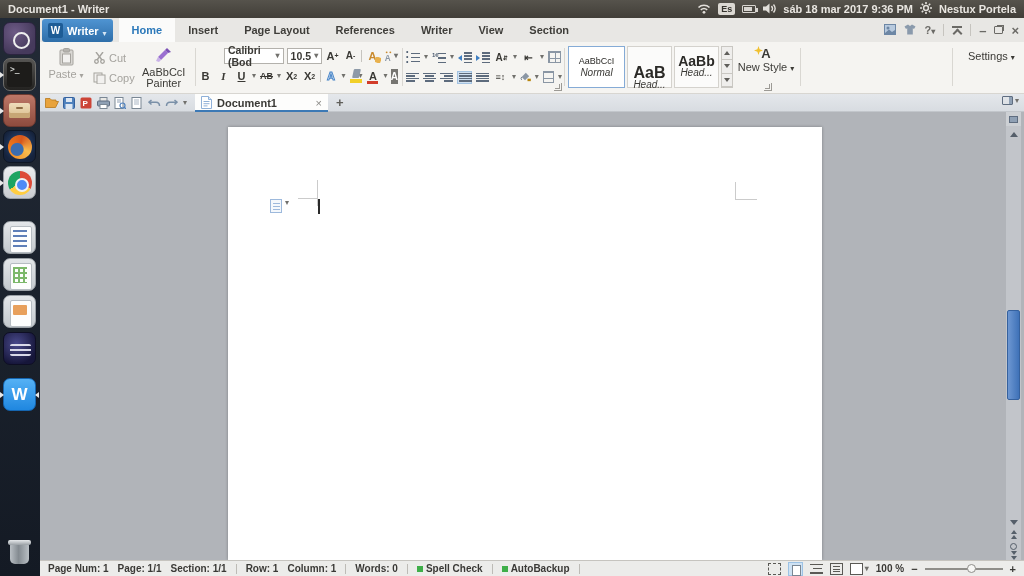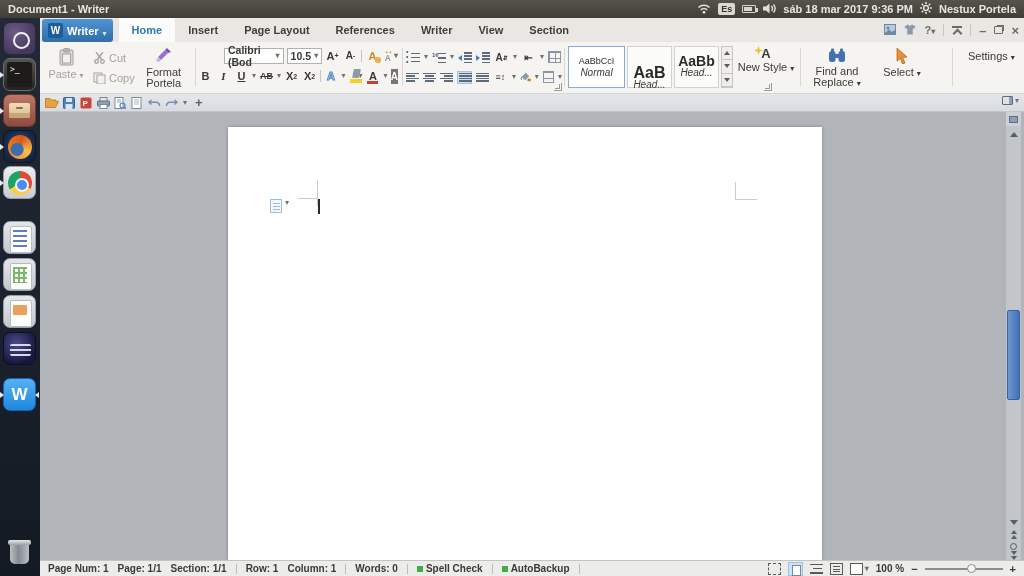--- a/index.html
+++ b/index.html
@@ -359,21 +359,21 @@
           </svg>
           <span>Copy</span>
         </div>
       </div>
       <div class="bigbtn" style="width:46px">
         <svg width="18" height="16" viewBox="0 0 18 16">
           <polygon points="3,9 10,2 13,5 6,12" fill="#9a6fd0"></polygon>
           <polygon points="10,2 12,0 16,4 13,5" fill="#7b50b5"></polygon>
           <polygon points="3,9 6,12 4,14 1,13" fill="#c9b2e8"></polygon>
         </svg>
-        <span class="blabel" style="width:46px">Format Portela</span>
+        <span class="blabel" style="width:46px">AaBbCcI Painter</span>
       </div>
     </div>
     <div class="rdiv" style="left:155px"></div>
 
     <div class="rgroup" style="left:158px; width:200px;">
       <div class="smallrow" style="margin-top:3px; height:17px;margin-left:26px;">
         <div class="combo" style="width:68px">
           <span>Calibri (Bod</span>
             <span class="caret-g">▾</span>
         </div>
@@ -521,38 +521,20 @@
           <svg width="9" height="9" viewBox="0 0 9 9" style="position:absolute; left:-7px; top:-2px;">
               <polygon points="4.5,0 5.6,3.2 9,4.5 5.6,5.8 4.5,9 3.4,5.8 0,4.5 3.4,3.2" fill="#f0c030"></polygon>
             </svg>
         </span>
         <span class="blabel"><span>New Style</span> <span class="caret"></span></span>
       </div>
       <span class="launcher" style="left:196px; bottom:1px;"></span>
     </div>
     <div class="rdiv" style="left:760px"></div>
 
-    <div class="rgroup" style="left:766px; width:140px; display:flex; gap:10px;">
-      <div class="bigbtn" style="width:62px">
-        <svg width="18" height="15" viewBox="0 0 18 15">
-          <rect x="1" y="3" width="6.5" height="11" rx="2.5" fill="#4472b0"></rect>
-          <rect x="10.5" y="3" width="6.5" height="11" rx="2.5" fill="#4472b0"></rect>
-          <rect x="7" y="6" width="4" height="4" fill="#4472b0"></rect>
-          <rect x="3" y="0.5" width="3" height="4" rx="1" fill="#4472b0"></rect>
-          <rect x="12" y="0.5" width="3" height="4" rx="1" fill="#4472b0"></rect>
-        </svg>
-        <span class="blabel" style="width:60px"><span>Find and Replace</span> <span class="caret"></span></span>
-      </div>
-      <div class="bigbtn" style="width:48px">
-        <svg width="13" height="16" viewBox="0 0 13 16">
-          <polygon points="1,0 11,9 6.5,9.5 9,15 6.5,16 4.5,10.5 1,13" fill="#e8913c" stroke="#b9651c" stroke-width="0.8"></polygon>
-        </svg>
-        <span class="blabel"><span>Select</span> <span class="caret"></span></span>
-      </div>
-    </div>
     <div class="rdiv" style="left:912px"></div>
     <div class="rgroup" style="left:928px; top:8px;">
       <span style="font-size:11px; color:#3a3935;"><span>Settings</span> <span class="caret"></span></span>
     </div>
   </div>
 
   <div class="qatrow">
     <span class="qat-ic">
       <svg width="14" height="11" viewBox="0 0 14 11">
           <path d="M0.5 1.5 L5 1.5 L6.5 3 L11 3 L11 4.5 L13.5 4.5 L10.5 10.5 L0.5 10.5 Z" fill="#e8a33d" stroke="#b8781c" stroke-width="0.8"></path>
@@ -602,20 +584,31 @@
         </svg>
     </span>
     <span class="qat-ic">
       <svg width="13" height="11" viewBox="0 0 13 11">
           <path d="M9.5 3 L12 5.2 L9.5 7.5" fill="none" stroke="#7a90a8" stroke-width="1.5"></path>
           <path d="M11.5 5.2 L5 5.2 Q1.5 5.2 1.5 9" fill="none" stroke="#7a90a8" stroke-width="1.5"></path>
         </svg>
     </span>
     <span class="caret-g" style="margin-left:2px">▾</span>
 
+    <div class="doc-tab">
+      <svg width="11" height="13" viewBox="0 0 11 13">
+          <path d="M0.5 0.5 L7.5 0.5 L10.5 3.5 L10.5 12.5 L0.5 12.5 Z" fill="#fff" stroke="#8fb0d8"></path>
+          <path d="M7.5 0.5 L7.5 3.5 L10.5 3.5" fill="#dce8f5" stroke="#8fb0d8"></path>
+          <rect x="2.5" y="5" width="6" height="1" fill="#8fb0d8"></rect>
+          <rect x="2.5" y="7.2" width="6" height="1" fill="#8fb0d8"></rect>
+          <rect x="2.5" y="9.4" width="4" height="1" fill="#8fb0d8"></rect>
+        </svg>
+      <span class="dlabel">Document1</span>
+      <span class="close x-glyph"></span>
+    </div>
     <span class="newtab">+</span>
 
     <span class="pane-toggle">
         <span class="pt"></span>
         <span class="caret-g">▾</span>
       </span>
   </div>
 
   <div class="docarea">
     <div class="page">

